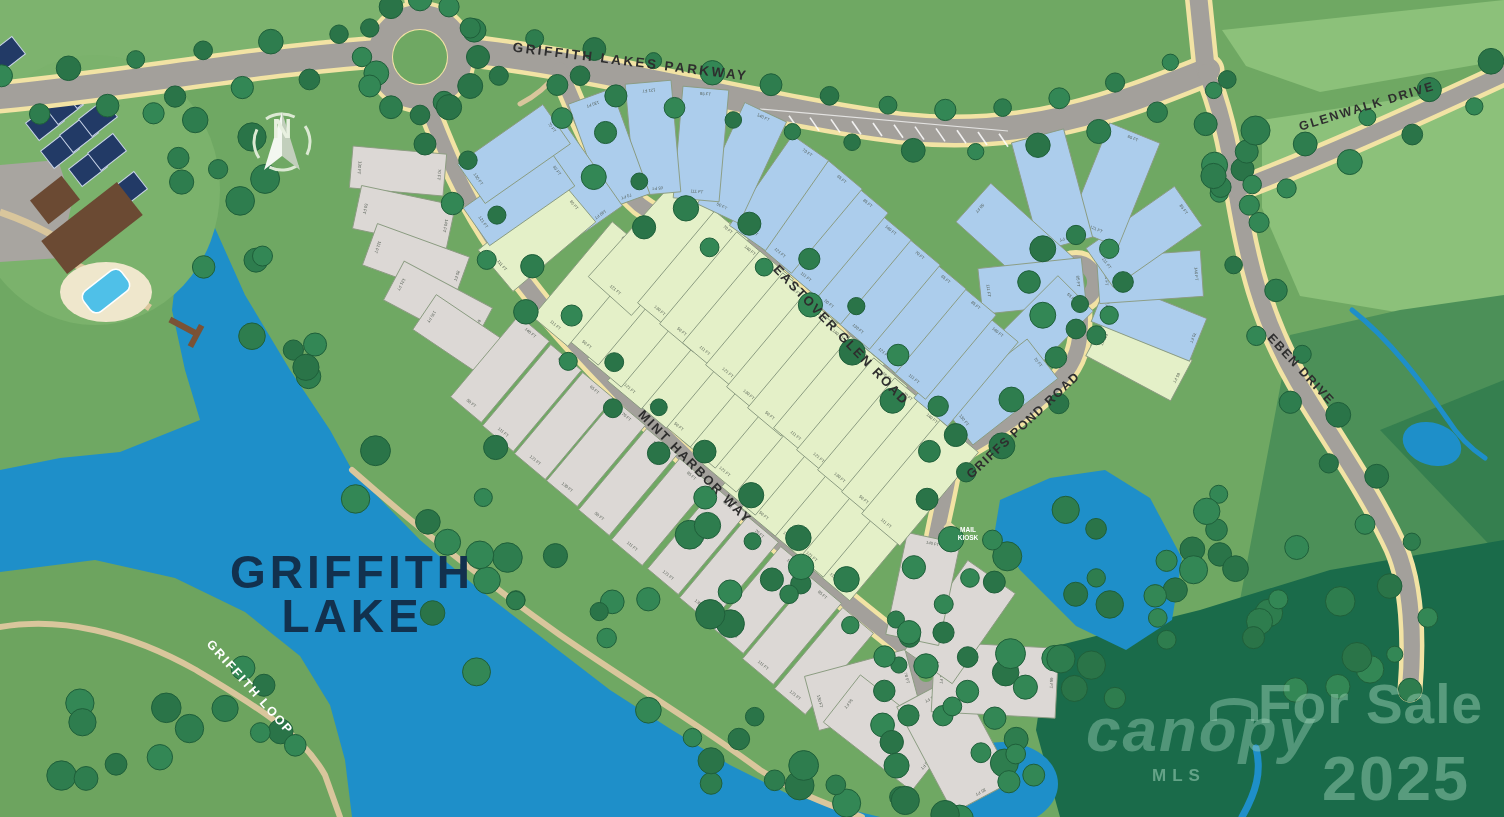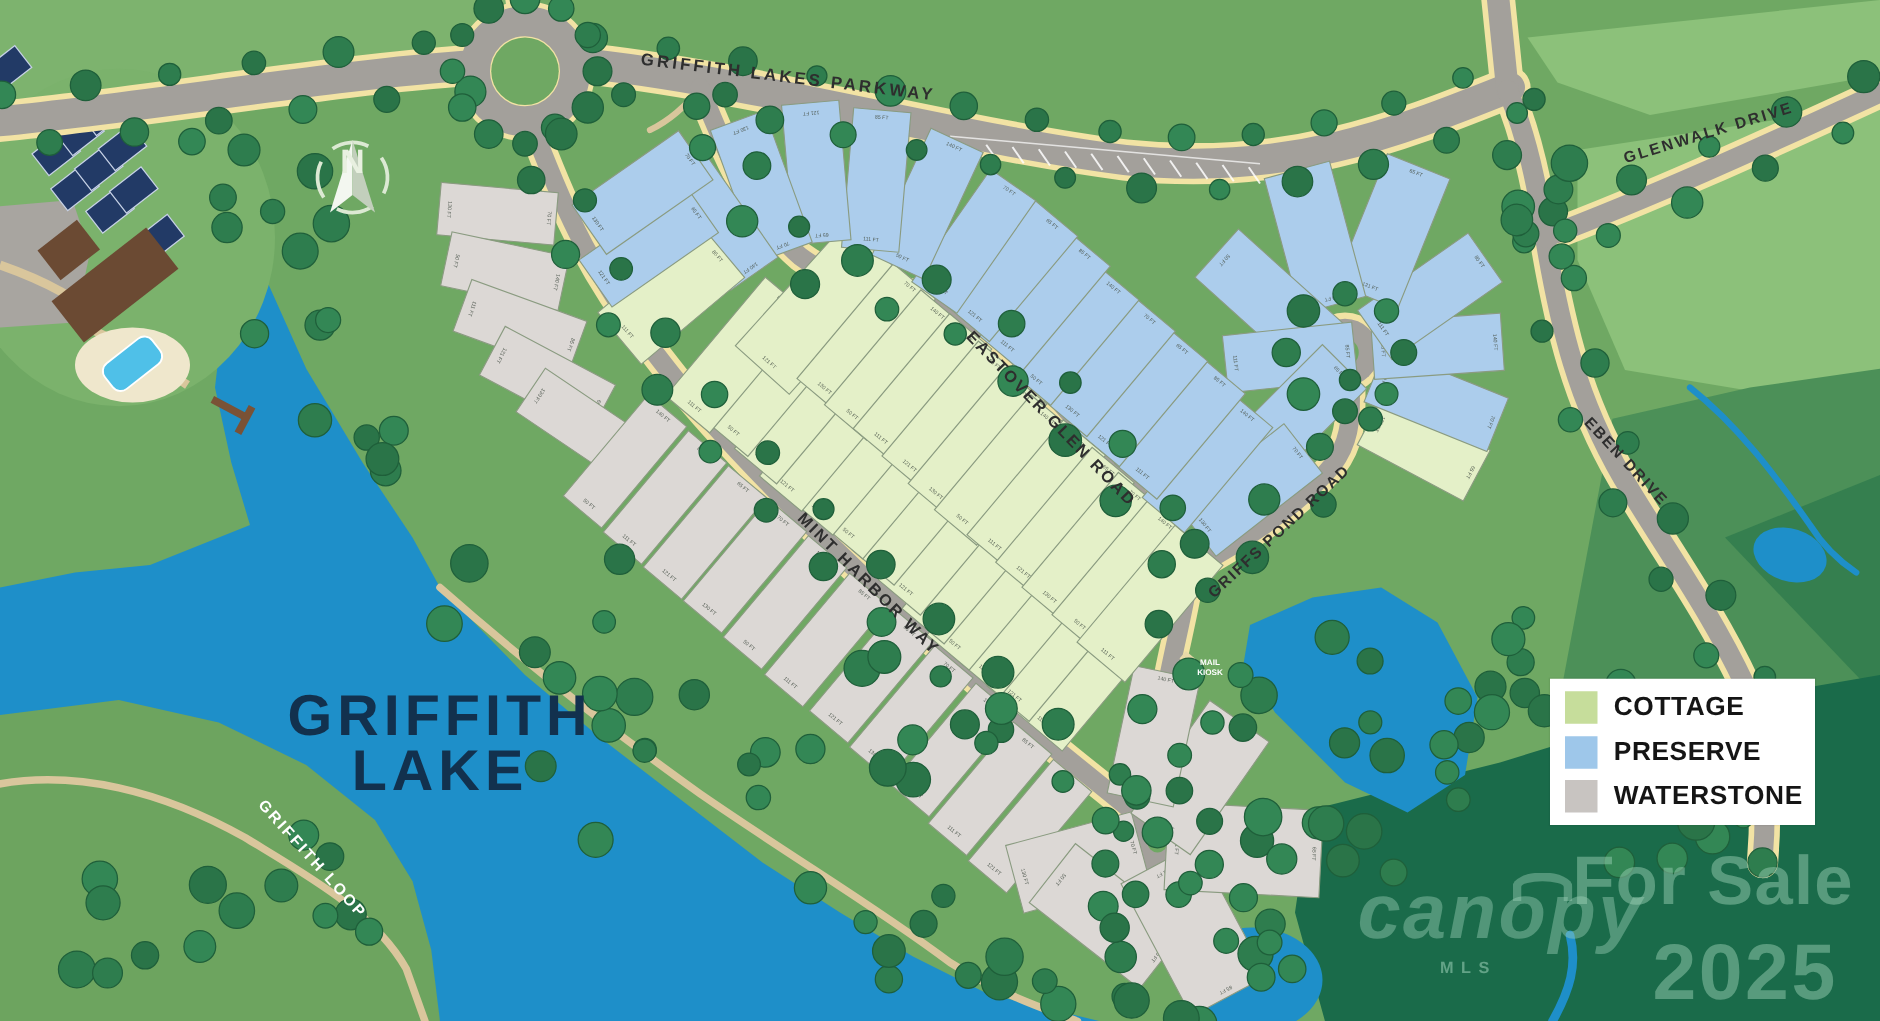--- a/index.html
+++ b/index.html
@@ -11,21 +11,21 @@
           justify-content:space-between;box-shadow:0 0 0 1px rgba(0,0,0,.05);}
   .legend-row{display:flex;align-items:center;}
   .legend-swatch{width:26px;height:26px;margin-right:13px;flex:0 0 auto;}
   .legend-label{font-size:21px;font-weight:bold;color:#151515;letter-spacing:.5px;white-space:nowrap;}
   .wm{position:absolute;font-weight:bold;pointer-events:none;}
   #wm-forsale{left:1258px;top:672px;font-size:55px;color:rgba(150,203,176,.50);letter-spacing:1px;}
   #wm-year{left:1322px;top:718px;font-size:63px;color:rgba(150,203,176,.50);letter-spacing:2px;margin-top:24px;}
   #wm-canopy{left:1086px;top:694px;font-size:62px;color:rgba(160,210,186,.42);letter-spacing:2px;font-style:italic;}
   #canopy-caret{position:absolute;left:124px;top:4px;width:34px;height:16px;
        border:7px solid rgba(160,210,186,.42);border-bottom:none;border-radius:50% 50% 0 0;}
-  #wm-mls{left:1152px;top:766px;font-size:13px;color:rgba(160,210,186,.55);letter-spacing:6px;}
+  #wm-mls{left:1152px;top:766px;font-size:17px;color:rgba(160,210,186,.55);letter-spacing:6px;}
 </style>
 </head>
 <body>
 
 <div id="stage">
   <svg id="map-svg" width="1504" height="817" viewBox="0 0 1504 817">
       <g>
         <polygon points="0,0 430,0 400,42 240,62 100,86 0,100" fill="#7db36e" opacity="1"></polygon>
         <polygon points="1222,30 1504,0 1504,60 1320,92 1246,66" fill="#8cc17a" opacity="1"></polygon>
         <polygon points="1262,120 1420,96 1504,84 1504,296 1396,312 1300,296 1262,208" fill="#8cc17a" opacity="1"></polygon>
@@ -997,34 +997,20 @@
         <text x="968" y="540" text-anchor="middle" font-size="6.5" font-weight="bold" fill="#ffffff">KIOSK</text>
         <g transform="translate(282,142)">
           <circle cx="0" cy="0" r="28" fill="none" stroke="#dce9d3" stroke-width="3" stroke-dasharray="30 14" transform="rotate(55)"></circle>
           <polygon points="0,-30 -18,28 0,14" fill="#f3f7f0"></polygon>
           <polygon points="0,-30 18,28 0,14" fill="#c2cfbc"></polygon>
           <text x="0" y="-4" text-anchor="middle" font-size="27" font-weight="bold" fill="#e8f0e0">N</text>
         </g>
       </g>
     </svg>
 
-  <div id="legend">
-      <div class="legend-row">
-        <div class="legend-swatch" style="background: rgb(198, 221, 155);"></div>
-        <div class="legend-label">COTTAGE</div>
-      </div>
-      <div class="legend-row">
-        <div class="legend-swatch" style="background: rgb(158, 199, 234);"></div>
-        <div class="legend-label">PRESERVE</div>
-      </div>
-      <div class="legend-row">
-        <div class="legend-swatch" style="background: rgb(200, 196, 193);"></div>
-        <div class="legend-label">WATERSTONE</div>
-      </div>
-    </div>
 
   <div class="wm" id="wm-forsale">For Sale</div>
   <div class="wm" id="wm-year">2025</div>
   <div class="wm" id="wm-canopy">
     <span>canopy</span>
     <span id="canopy-caret"></span>
   </div>
   <div class="wm" id="wm-mls">MLS</div>
 </div>
 

